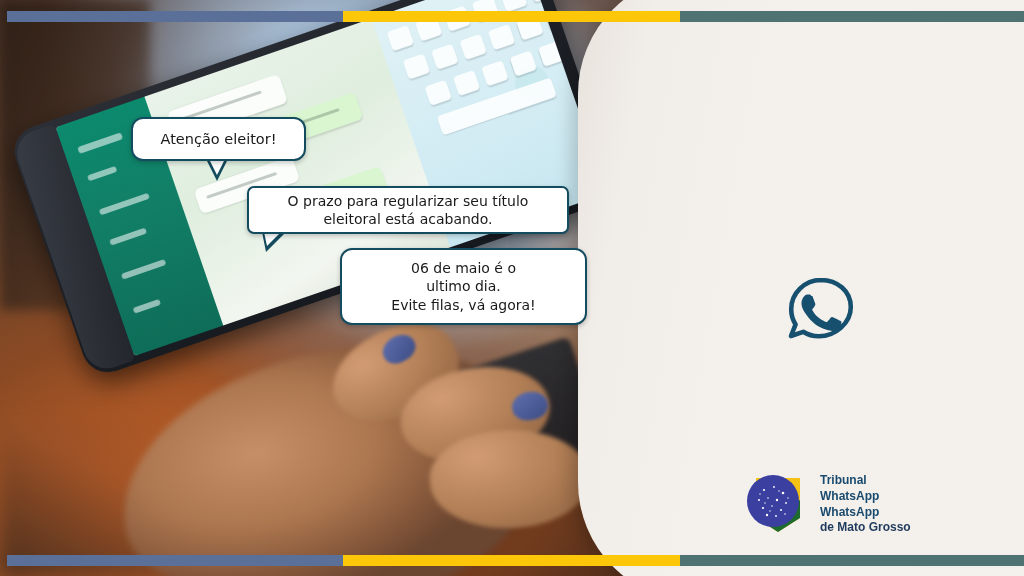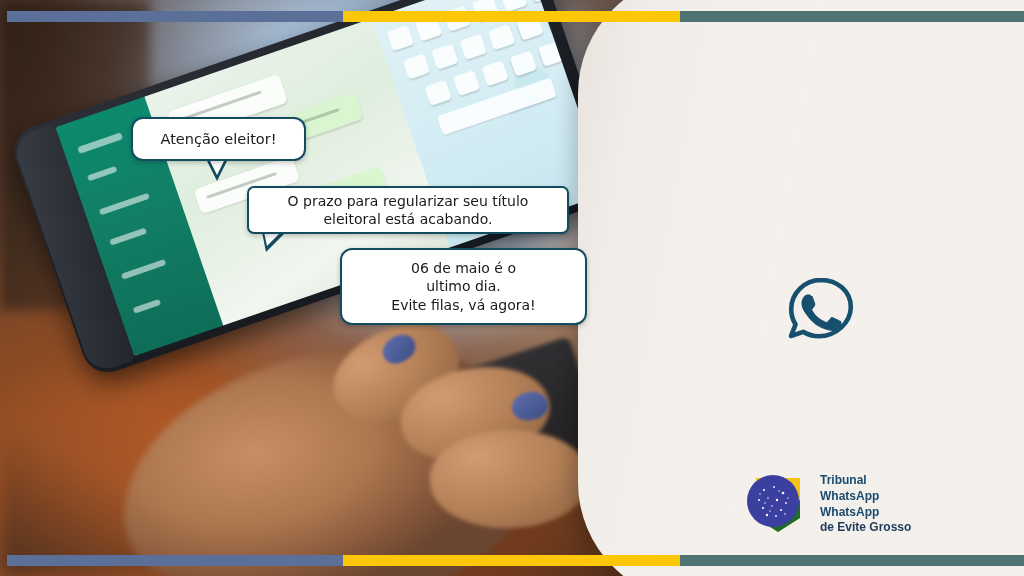--- a/index.html
+++ b/index.html
@@ -334,21 +334,21 @@
             <circle cx="30" cy="41" r="0.7"></circle>
           <circle cx="48" cy="28" r="0.7"></circle>
             <circle cx="25" cy="33" r="0.7"></circle>
         </g>
       </svg>
     </div>
     <div class="tre-text">
       <div>Tribunal</div>
       <div>WhatsApp</div>
       <div>WhatsApp</div>
-      <div class="l4">de Evite Grosso</div>
+      <div class="l4">de Mato Grosso</div>
     </div>
   </div>
 
   <div class="tail t1"></div>
   <div class="tail t2"></div>
 
   <div class="bubble" id="bubble1">
     <span class="txt">Atenção eleitor!</span>
   </div>
   <div class="bubble" id="bubble2">

